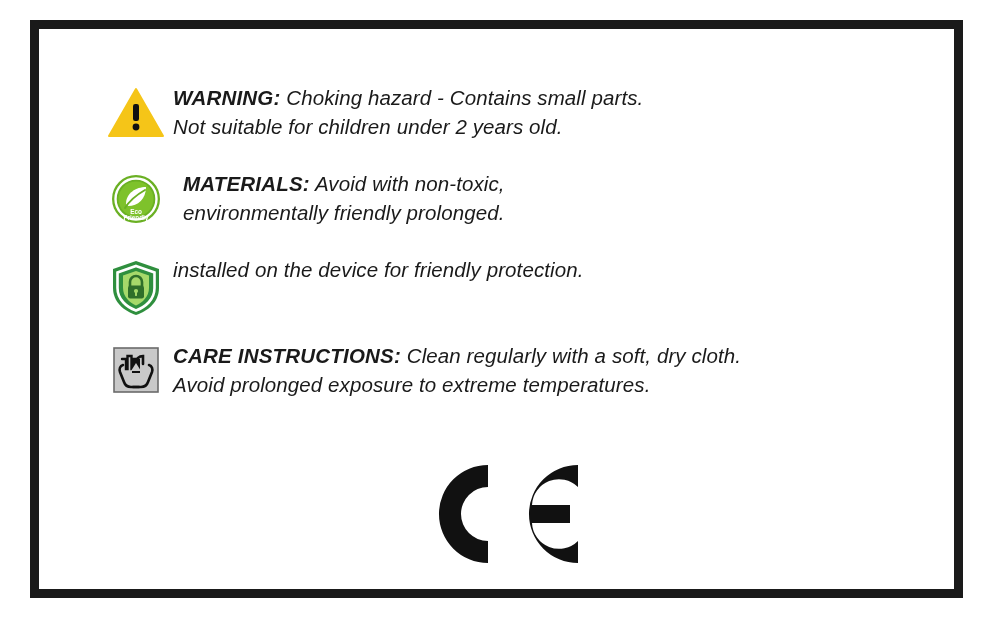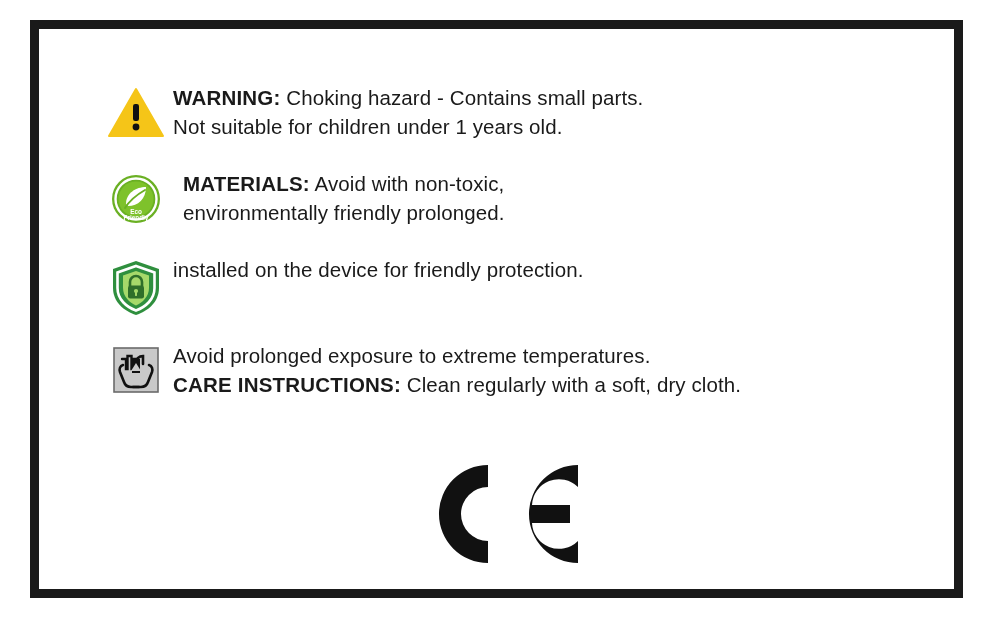--- a/index.html
+++ b/index.html
@@ -46,20 +46,21 @@
   .text-cell {
     flex: 1 1 auto;
     padding-top: 2px;
   }
   .line {
     font-size: 20.5px;
     line-height: 29px;
     color: #1a1a1a;
     letter-spacing: 0.1px;
     white-space: nowrap;
+    font-style: italic;
   }
   .line .hdr {
     font-weight: bold;
     letter-spacing: 0.2px;
   }
   .row-materials .text-cell { padding-left: 6px; }
   .row-materials .line { padding-left: 4px; }
   .ce-wrap {
     position: absolute;
     left: 0;
@@ -84,21 +85,21 @@
     <div class="row row-warning">
       <div class="icon-cell">
         <svg width="56" height="52" viewBox="0 0 56 52" aria-hidden="true">
           <path d="M28 2 L55 49 L1 49 Z" fill="#f5c518" stroke="#f5c518" stroke-width="2" stroke-linejoin="round"></path>
           <rect x="25" y="17" width="6" height="17" rx="2.2" fill="#111111"></rect>
           <circle cx="28" cy="40" r="3.4" fill="#111111"></circle>
         </svg>
       </div>
       <div class="text-cell">
         <div class="line"><span class="hdr">WARNING:</span><span> Choking hazard - Contains small parts.</span></div>
-        <div class="line">Not suitable for children under 1 years old.</div>
+        <div class="line">Not suitable for children under 2 years old.</div>
       </div>
     </div>
 
     <div class="row row-materials">
       <div class="icon-cell">
         <svg width="52" height="52" viewBox="0 0 52 52" aria-hidden="true">
           <circle cx="26" cy="26" r="24" fill="#6ab023"></circle>
           <circle cx="26" cy="26" r="20.5" fill="none" stroke="#ffffff" stroke-width="2.4"></circle>
           <circle cx="26" cy="26" r="17.5" fill="#7ec22b"></circle>
           <path d="M16 31 C16 20 26 14 36 14 C36 26 28 33 18 33 Z" fill="#ffffff"></path>
@@ -136,22 +137,22 @@
           <rect x="3" y="3" width="44" height="44" fill="#c9c9c9" stroke="#6b6b6b" stroke-width="1.6"></rect>
           <path d="M12 14 h4 v10 h1.5 V11 h4 v13 H23 V14 h4 v10" fill="none" stroke="#111111" stroke-width="2.4" stroke-linecap="round" transform="translate(-1,0)"></path>
           <path d="M25 18 c0-4 3-7 7-7 v8" fill="none" stroke="#111111" stroke-width="2.6" stroke-linecap="round"></path>
           <path d="M12 20 c-3 1-4 4-3 7 l4 10 c1 3 4 5 7 5 h8" fill="none" stroke="#111111" stroke-width="2.6" stroke-linecap="round"></path>
           <path d="M38 20 c3 1 4 4 3 7 l-4 10 c-1 3-4 5-7 5 h-8" fill="none" stroke="#111111" stroke-width="2.6" stroke-linecap="round"></path>
           <path d="M21 14 h8 v14 h-8 z" fill="#111111"></path>
           <path d="M20 26 l5 -8 5 8 z" fill="#c9c9c9"></path>
         </svg>
       </div>
       <div class="text-cell">
+        <div class="line"><span class="hdr">CARE INSTRUCTIONS:</span><span> Clean regularly with a soft, dry cloth.</span></div>
         <div class="line">Avoid prolonged exposure to extreme temperatures.</div>
-        <div class="line"><span class="hdr">CARE INSTRUCTIONS:</span><span> Clean regularly with a soft, dry cloth.</span></div>
       </div>
     </div>
 
   </div>
 
   <div class="ce-wrap">
     <svg class="ce-mark" width="170" height="118" viewBox="0 0 170 118" aria-hidden="true">
       <path d="M76 10 A49 49 0 1 0 76 108 L76 86 A27 27 0 1 1 76 32 Z" fill="#111111"></path>
       <path d="M166 10 A49 49 0 1 0 166 108 L166 86 A27 27 0 0 1 120 68 L158 68 L158 50 L120 50 A27 27 0 0 1 166 32 Z" fill="#111111"></path>
     </svg>

